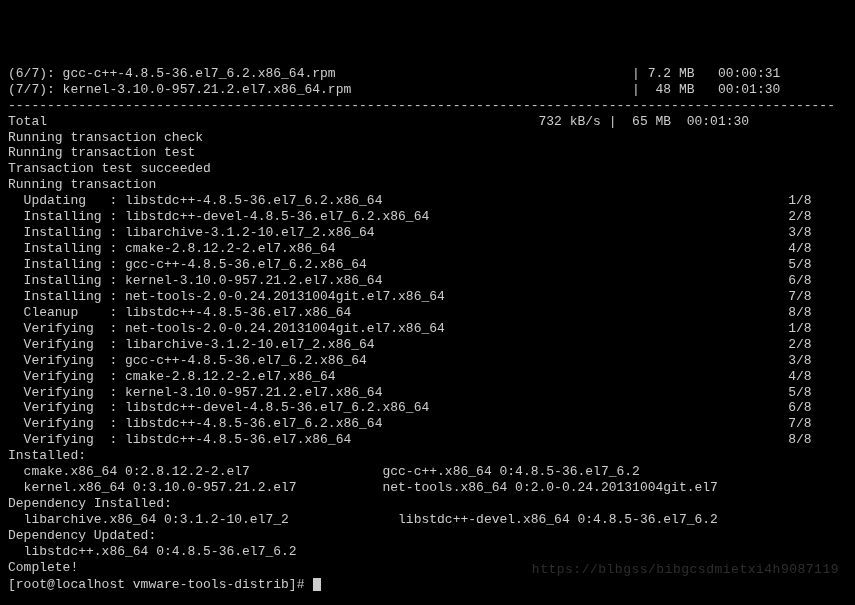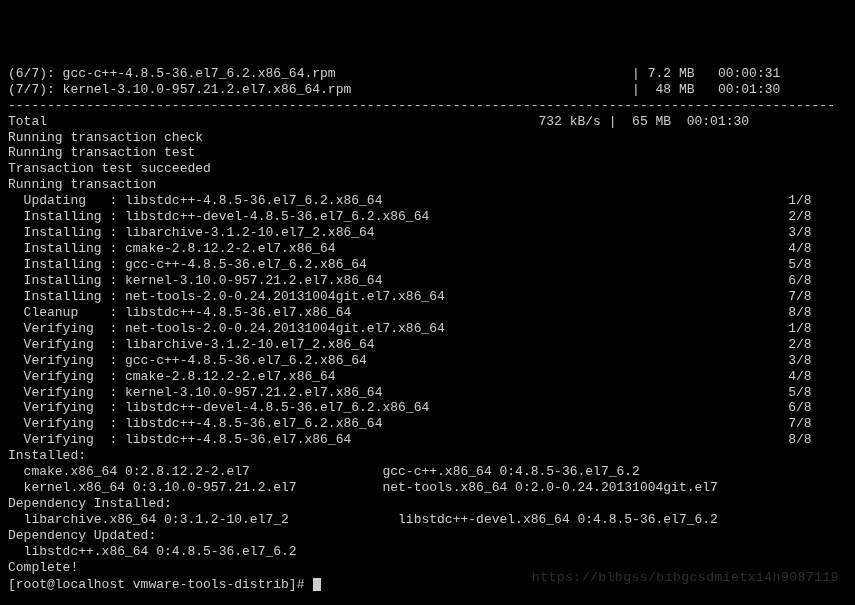--- a/index.html
+++ b/index.html
@@ -12,21 +12,21 @@
       padding: 4px;
       width: 855px;
       height: 605px;
       overflow: hidden;
       white-space: pre;
     }
     .line { display: block; }
     .watermark {
       position: absolute;
       right: 15px;
-      bottom: 18px;
+      bottom: 26px;
       color: rgba(180,180,180,0.25);
       font-size: 13px;
       letter-spacing: 0.5px;
     }
     .cursor {
       display: inline-block;
       width: 8px;
       height: 13px;
       background: #ccc;
       vertical-align: text-bottom;

